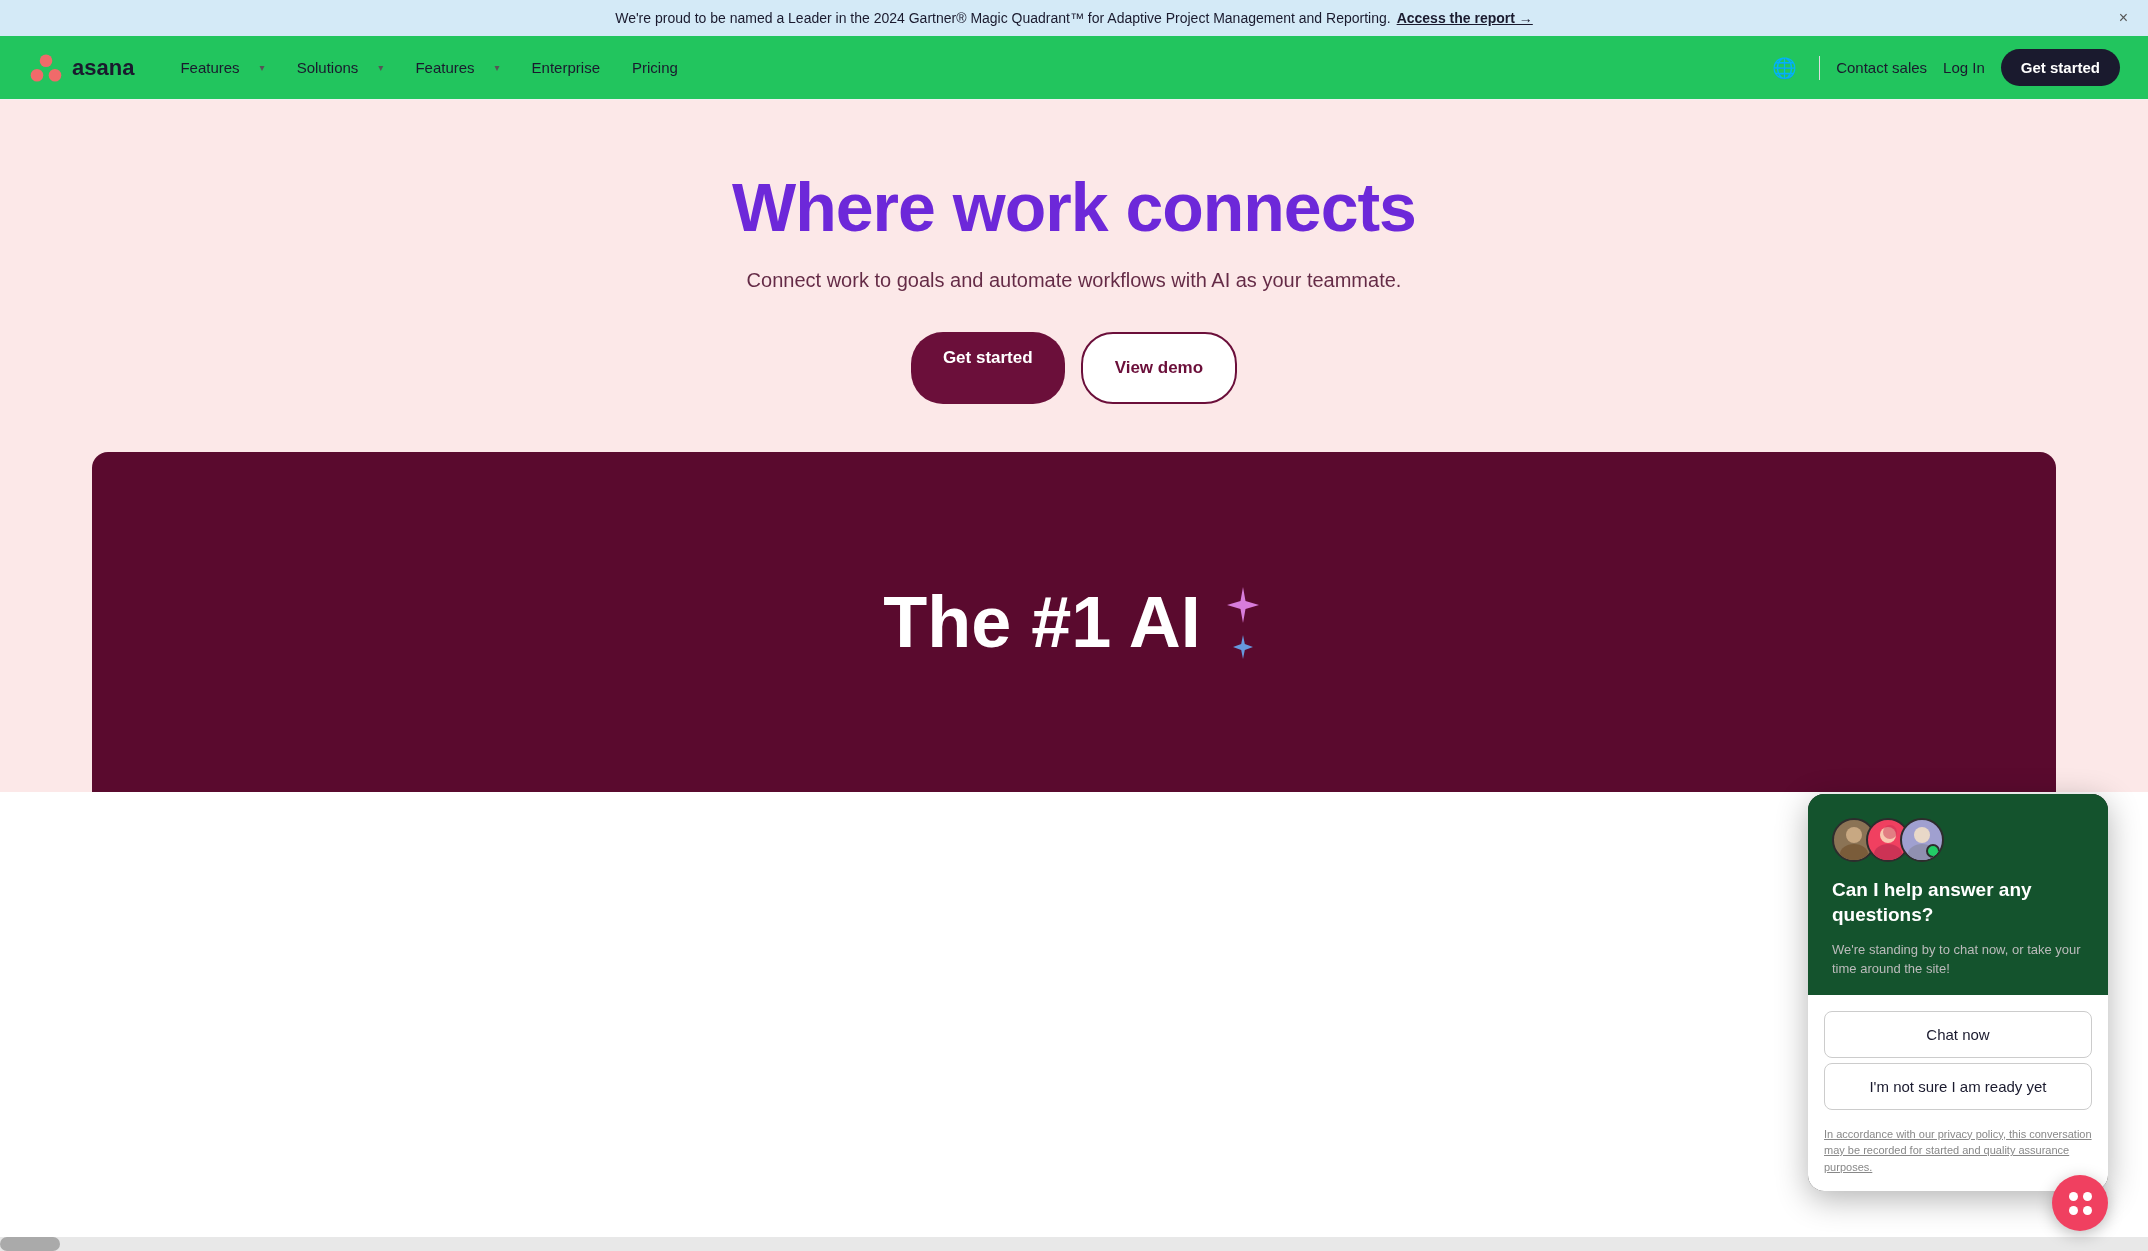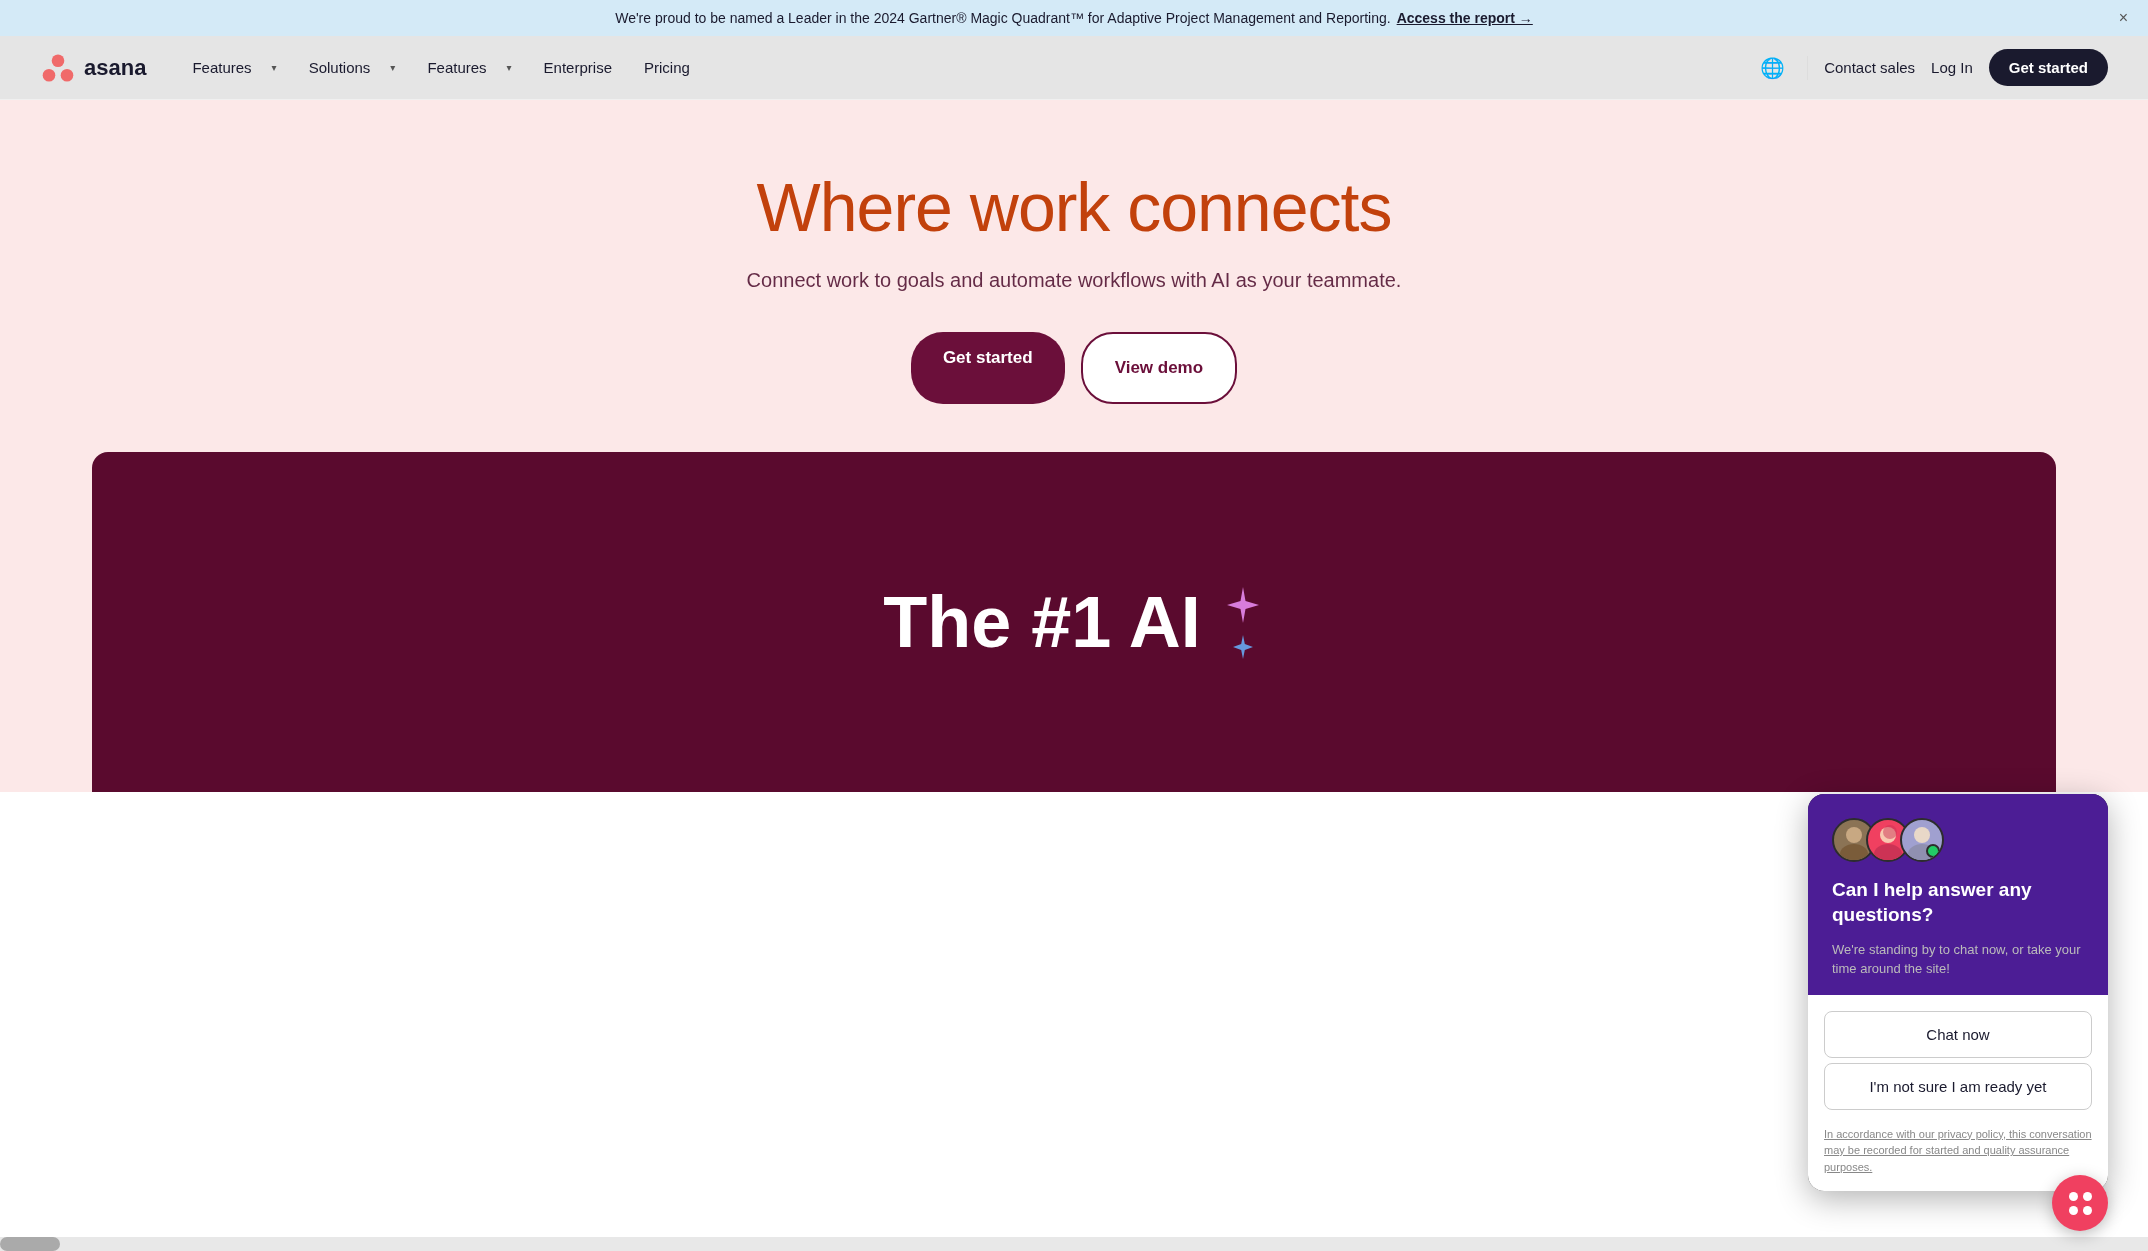--- a/index.html
+++ b/index.html
@@ -26,24 +26,24 @@
       transform: translateY(-50%);
       cursor: pointer;
       font-size: 16px;
       color: #555;
       background: none;
       border: none;
     }
 
     
     nav {
-      background: #e5e5e5;
-      display: flex;
-      align-items: center;
-      padding: 0 40px;
+      background: #22c55e;
+      display: flex;
+      align-items: center;
+      padding: 0 28px;
       height: 64px;
       border-bottom: 1px solid #f0f0f0;
       position: sticky;
       top: 0;
       z-index: 100;
     }
     .logo {
       display: flex;
       align-items: center;
       gap: 8px;
@@ -109,22 +109,22 @@
     
     .hero {
       background: #fce8e8;
       padding: 70px 40px 0;
       text-align: center;
       min-height: 400px;
       position: relative;
     }
     .hero-title {
       font-size: 68px;
-      font-weight: 400;
-      color: #c2410c;
+      font-weight: 700;
+      color: #6d28d9;
       line-height: 1.1;
       margin-bottom: 24px;
       letter-spacing: -1px;
     }
     .hero-subtitle {
       font-size: 20px;
       color: #4a0a2a;
       margin-bottom: 40px;
       opacity: 0.85;
     }
@@ -185,21 +185,21 @@
       right: 40px;
       width: 300px;
       background: #2d2d2d;
       border-radius: 16px;
       overflow: hidden;
       box-shadow: 0 8px 32px rgba(0,0,0,0.3);
       z-index: 200;
     }
     .chat-header {
       padding: 24px 24px 16px;
-      background: #4c1d95;
+      background: #14532d;
     }
     .chat-avatars {
       display: flex;
       margin-bottom: 16px;
     }
     .avatar {
       width: 44px;
       height: 44px;
       border-radius: 50%;
       border: 2px solid #2d2d2d;

